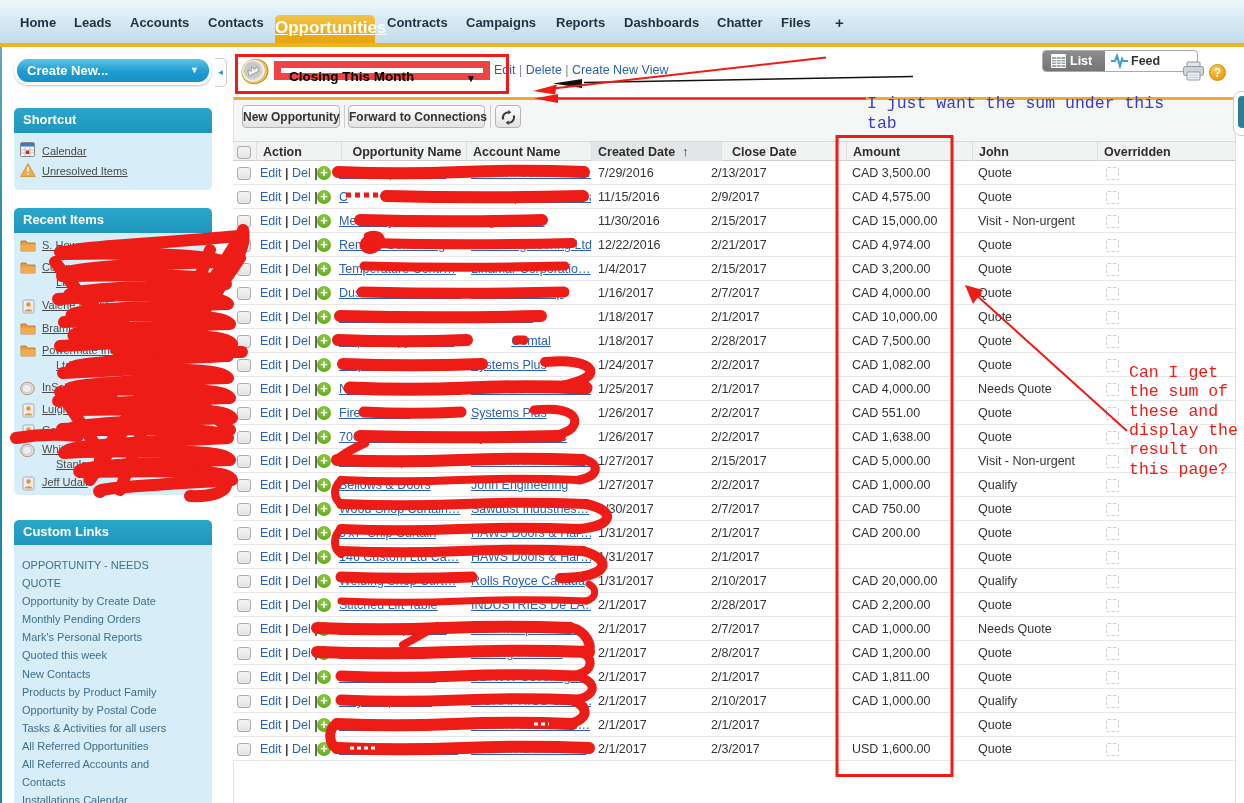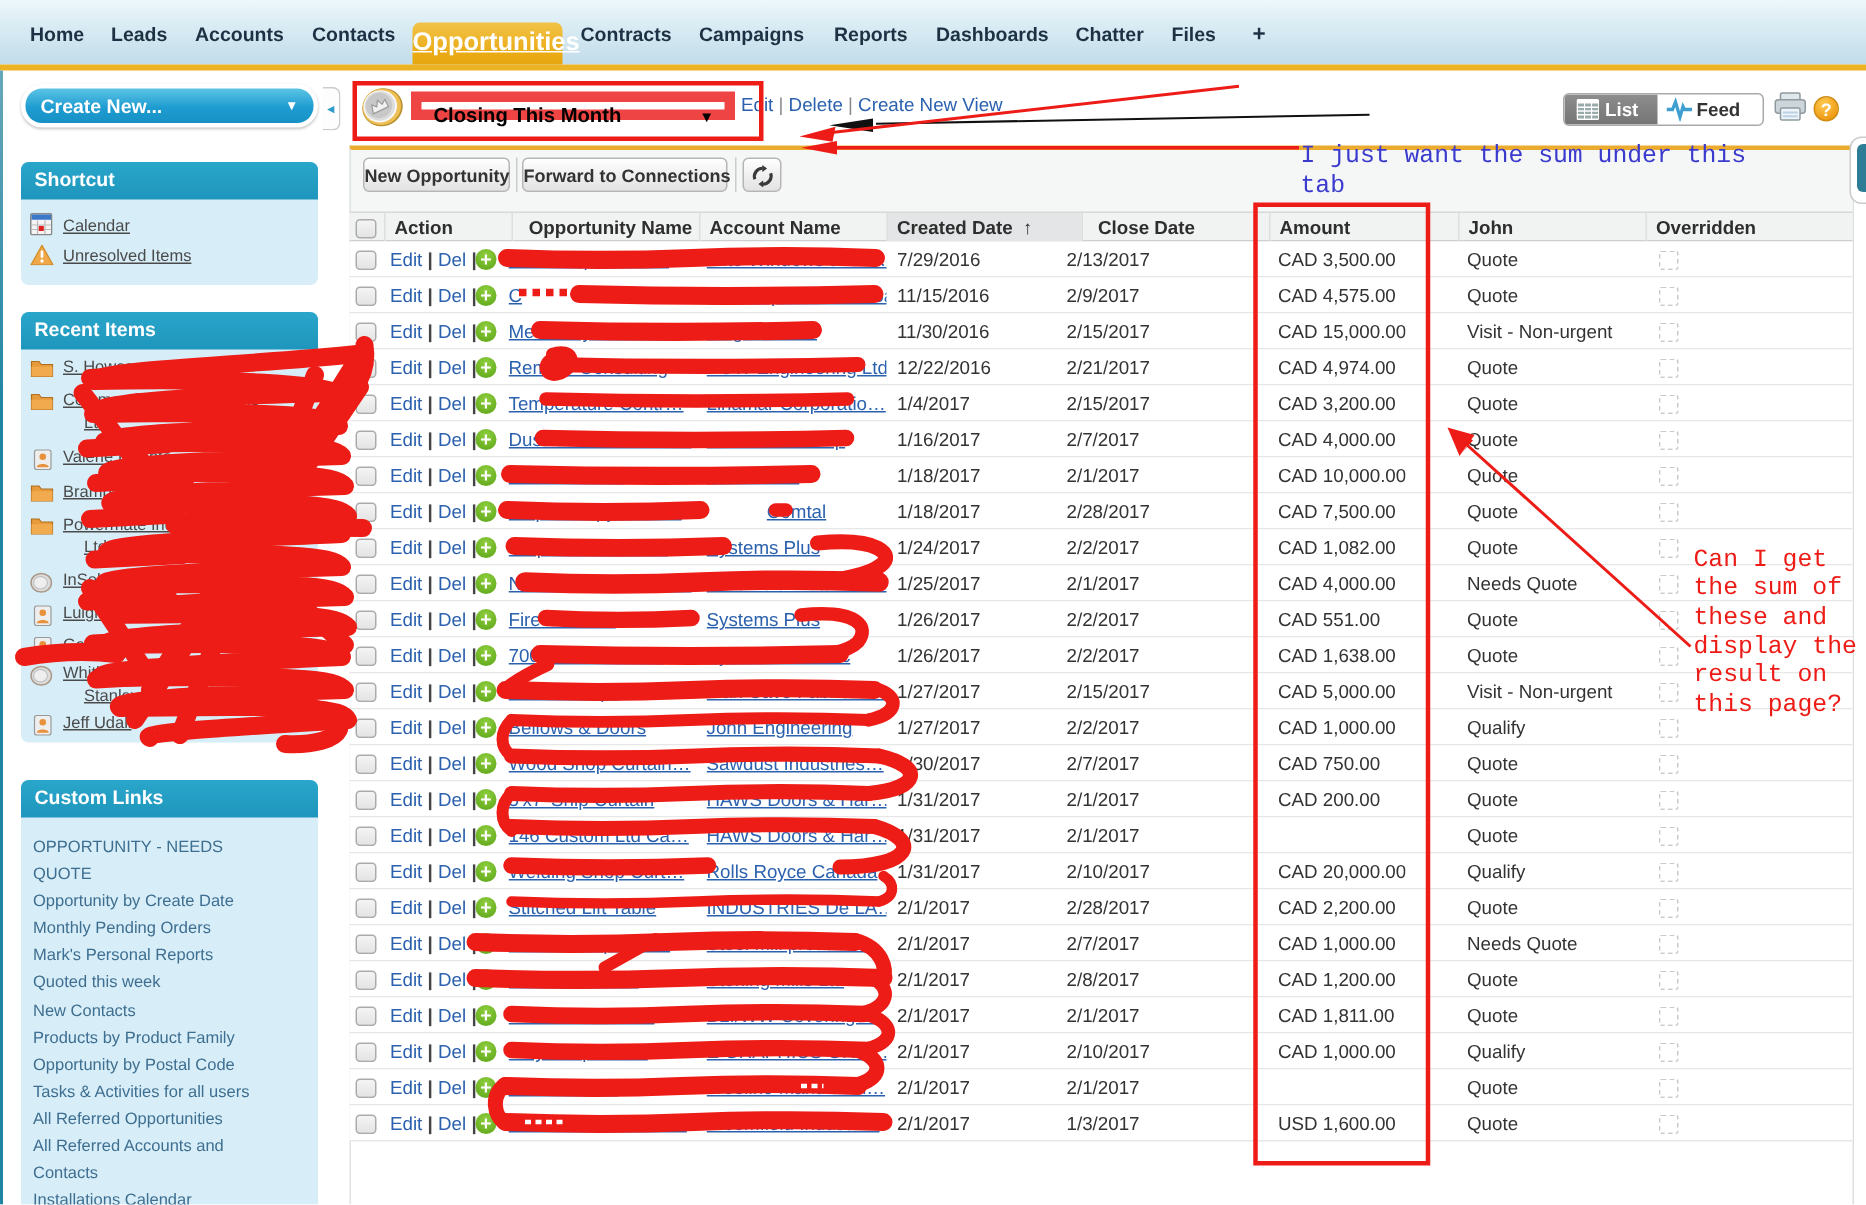--- a/index.html
+++ b/index.html
@@ -186,21 +186,21 @@
 <ellipse cx="13.2" cy="12.6" rx="8.8" ry="8.4" fill="#c8c8c8"></ellipse>
 <path d="M7.8,16.6 L8.8,10.6 11.5,13 13.4,9 15.4,12.6 18.2,10.2 18.9,15.5 Z" fill="#f2f2f2" stroke="#9a9a9a" stroke-width="0.8"></path>
 </g>
     </svg></div>
 <div class="abs" style="left:274px;top:61px;width:216px;height:19px;border:7px solid #ef4444;
   background:#fff;box-sizing:border-box;font-size:13.5px;font-weight:bold;color:#000;
   line-height:18px;padding-left:8px;">Closing This Month
   <span style="position:absolute;right:7px;top:2px;font-size:10px;">▼</span></div>
 <div class="abs" style="left:494px;top:63px;font-size:12.5px;color:#2b61ae;">Edit <span style="color:#888">|</span> Delete <span style="color:#888">|</span> Create New View</div>
 
-<div class="abs" style="left:1042px;top:62px;width:132px;height:20px;border:1px solid #a9a9a9;border-radius:4px;overflow:hidden;background:#fff;">
+<div class="abs" style="left:1042px;top:50px;width:132px;height:20px;border:1px solid #a9a9a9;border-radius:4px;overflow:hidden;background:#fff;padding-left:22px;">
   <div style="position:absolute;left:0;top:0;width:62px;height:20px;background:linear-gradient(#8d8d8d,#757575);"></div>
   <span style="position:absolute;left:27px;top:0;font-size:12.5px;font-weight:bold;color:#fff;line-height:21px;">List</span>
   <span style="position:absolute;left:88px;top:0;font-size:12.5px;font-weight:bold;color:#333;line-height:21px;">Feed</span>
   <svg style="position:absolute;left:8px;top:3px;" width="15" height="14" viewBox="0 0 15 14">
     <rect x="0" y="0" width="15" height="14" rx="1" fill="#fff"></rect>
     <rect x="1" y="3" width="4" height="10" fill="#9aa"></rect>
       <rect x="5.7" y="3" width="4" height="10" fill="#9aa"></rect>
       <rect x="10.4" y="3" width="4" height="10" fill="#9aa"></rect>
     <g stroke="#fff" stroke-width="1">
         <line x1="0" y1="5.5" x2="15" y2="5.5"></line>
@@ -538,21 +538,21 @@
       <div class="cell" style="left:745px;">Quote</div>
       <div class="ocb" style="left:873px;top:6px;"></div>
     </div>
 <div class="row" style="top:737px;">
       <div class="cb" style="left:4px;top:6px;"></div>
       <div class="cell" style="left:27px;"><span class="lnk">Edit</span> <span class="pipe">|</span> <span class="lnk">Del</span> <span class="pipe">|</span></div>
       <div class="plus" style="left:84px;top:5px;">+</div>
       <div class="cell" style="left:106px;width:122px;"><span class="nm">Stitched Retail Cov…</span></div>
       <div class="cell" style="left:238px;width:120px;"><span class="nm">Bloomfield Industri…</span></div>
       <div class="cell" style="left:365px;">2/1/2017</div>
-      <div class="cell" style="left:478px;">1/3/2017</div>
+      <div class="cell" style="left:478px;">2/3/2017</div>
       <div class="cell" style="left:619px;">USD 1,600.00</div>
       <div class="cell" style="left:745px;">Quote</div>
       <div class="ocb" style="left:873px;top:6px;"></div>
     </div>
 </div>
 
 <div class="abs" style="left:1233px;top:91px;width:16px;height:43px;background:#fff;border:1px solid #ccc;border-radius:8px 0 0 8px;"></div>
 <div class="abs" style="left:1238px;top:96px;width:10px;height:32px;background:#2d7d96;border-radius:4px 0 0 4px;"></div>
 
 <svg class="abs" id="overlay" style="left:0;top:0;" width="1244" height="803" viewBox="0 0 1244 803">

